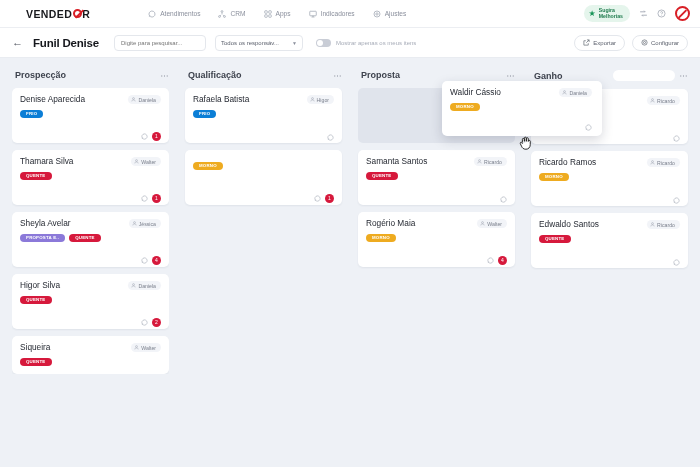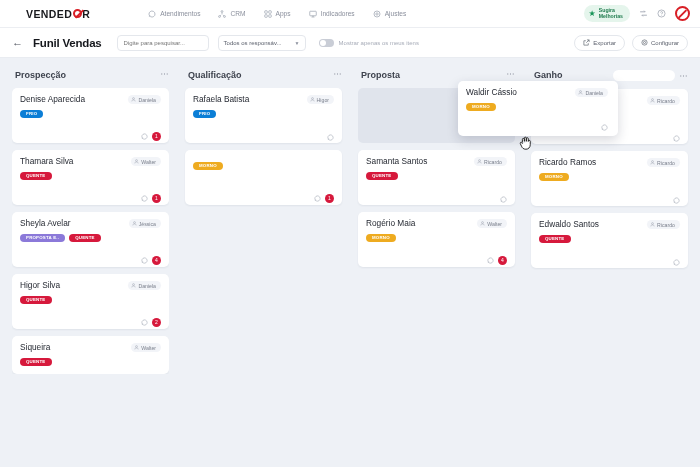--- a/index.html
+++ b/index.html
@@ -188,21 +188,21 @@
     height: 407px;
   }
   .column {
     width: 175px;
     padding: 0 8px;
     display: flex;
     flex-direction: column;
   }
   .col-head {
     display: flex;
-    align-items: flex-start;
+    align-items: flex-end;
     justify-content: space-between;
     padding: 4px 2px 8px 3px;
   }
   .col-title {
     font-size: 9px;
     font-weight: bold;
     color: #3e434e;
   }
   .col-head-right { display: flex; align-items: center; gap: 5px; }
   .col-pill {
@@ -294,21 +294,21 @@
   .chat-ic { color: #aab0bb; display: flex; }
 
   
   .drop-zone {
     height: 55px;
     background: #e0e4ec;
     border-radius: 5px;
   }
   .drag-card {
     position: absolute;
-    left: 100px;
+    left: 84px;
     top: -7px;
     width: 160px;
     z-index: 40;
     box-shadow: 0 4px 12px rgba(25,35,60,.18);
     background: #fff;
     border-radius: 5px;
     padding: 7px 10px 5px 8px;
     min-height: 55px;
     display: flex;
     flex-direction: column;
@@ -406,21 +406,21 @@
           <path d="M6.3 6.2a1.8 1.8 0 1 1 2.1 2.1v1"></path>
           <circle cx="8" cy="11.4" r=".6" fill="#9aa0ad" stroke="none"></circle>
         </svg>
     </div>
     <div class="avatar-round"></div>
   </div>
 </div>
 
 <div class="toolbar">
   <div class="back-arrow">←</div>
-  <div class="page-title">Funil Vendas</div>
+  <div class="page-title">Funil Denise</div>
 
   <div class="search-box">
     <input placeholder="Digite para pesquisar..." style="">
   </div>
 
   <div class="select-box">
     <span>Todos os responsáv...</span>
     <span class="caret">▼</span>
   </div>
 

